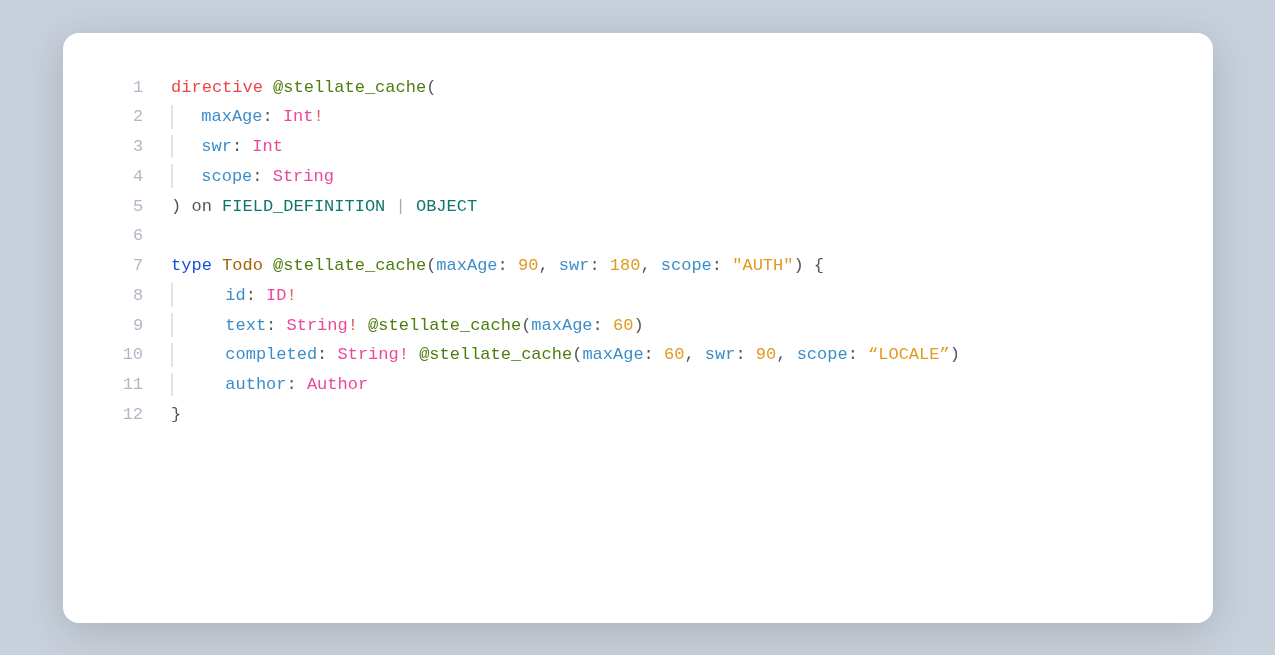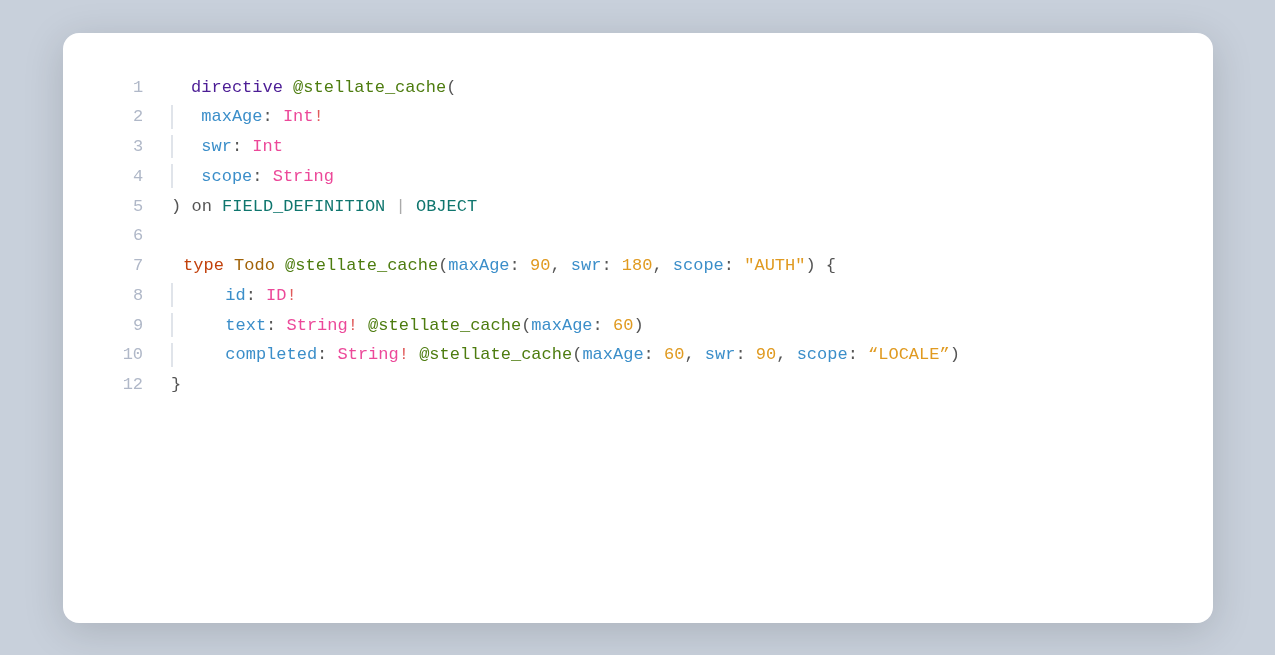--- a/index.html
+++ b/index.html
@@ -56,22 +56,22 @@
 
     .indent-bar {
       display: inline-block;
       border-left: 2px solid #e0e4ea;
       margin-right: 18px;
       height: 1.4em;
       vertical-align: middle;
     }
 
     
-    .kw-directive { color: #4c1d95; margin-left: 20px; }       
-    .kw-type     { color: #c2410c; margin-left: 12px; }        
+    .kw-directive { color: #ef4444; }       
+    .kw-type     { color: #1d4ed8; }        
     .directive-name { color: #4d7c0f; }     
     .type-name   { color: #a16207; }        
     .field-name  { color: #3b8ec9; }        
     .type-ref    { color: #ec4899; }        
     .param-name  { color: #3b8ec9; }        
     .param-val   { color: #e09a20; }        
     .string-val  { color: #e09a20; }        
     .punctuation { color: #555; }
     .on-kw       { color: #555; }
     .field-def   { color: #0f766e; }
@@ -119,18 +119,22 @@
         </tr>
         <tr>
           <td class="line-num">9</td>
           <td class="line-content"><span class="indent-bar">&nbsp;</span><span style="display: inline-block; width: 24px;"></span><span class="field-name">text</span><span class="punctuation">: </span><span class="type-ref">String</span><span class="bang">!</span><span class="directive-name"> @stellate_cache</span><span class="punctuation">(</span><span class="param-name">maxAge</span><span class="punctuation">: </span><span class="param-val">60</span><span class="punctuation">)</span></td>
         </tr>
         <tr>
           <td class="line-num">10</td>
           <td class="line-content"><span class="indent-bar">&nbsp;</span><span style="display: inline-block; width: 24px;"></span><span class="field-name">completed</span><span class="punctuation">: </span><span class="type-ref">String</span><span class="bang">!</span><span class="directive-name"> @stellate_cache</span><span class="punctuation">(</span><span class="param-name">maxAge</span><span class="punctuation">: </span><span class="param-val">60</span><span class="punctuation">, </span><span class="param-name">swr</span><span class="punctuation">: </span><span class="param-val">90</span><span class="punctuation">, </span><span class="param-name">scope</span><span class="punctuation">: </span><span class="string-val">“LOCALE”</span><span class="punctuation">)</span></td>
         </tr>
         <tr>
+          <td class="line-num">11</td>
+          <td class="line-content"><span class="indent-bar">&nbsp;</span><span style="display: inline-block; width: 24px;"></span><span class="field-name">author</span><span class="punctuation">: </span><span class="type-ref">Author</span></td>
+        </tr>
+        <tr>
           <td class="line-num">12</td>
           <td class="line-content"><span class="brace">}</span></td>
         </tr>
       </tbody>
   </table>
 </div>
 
 </body></html>

